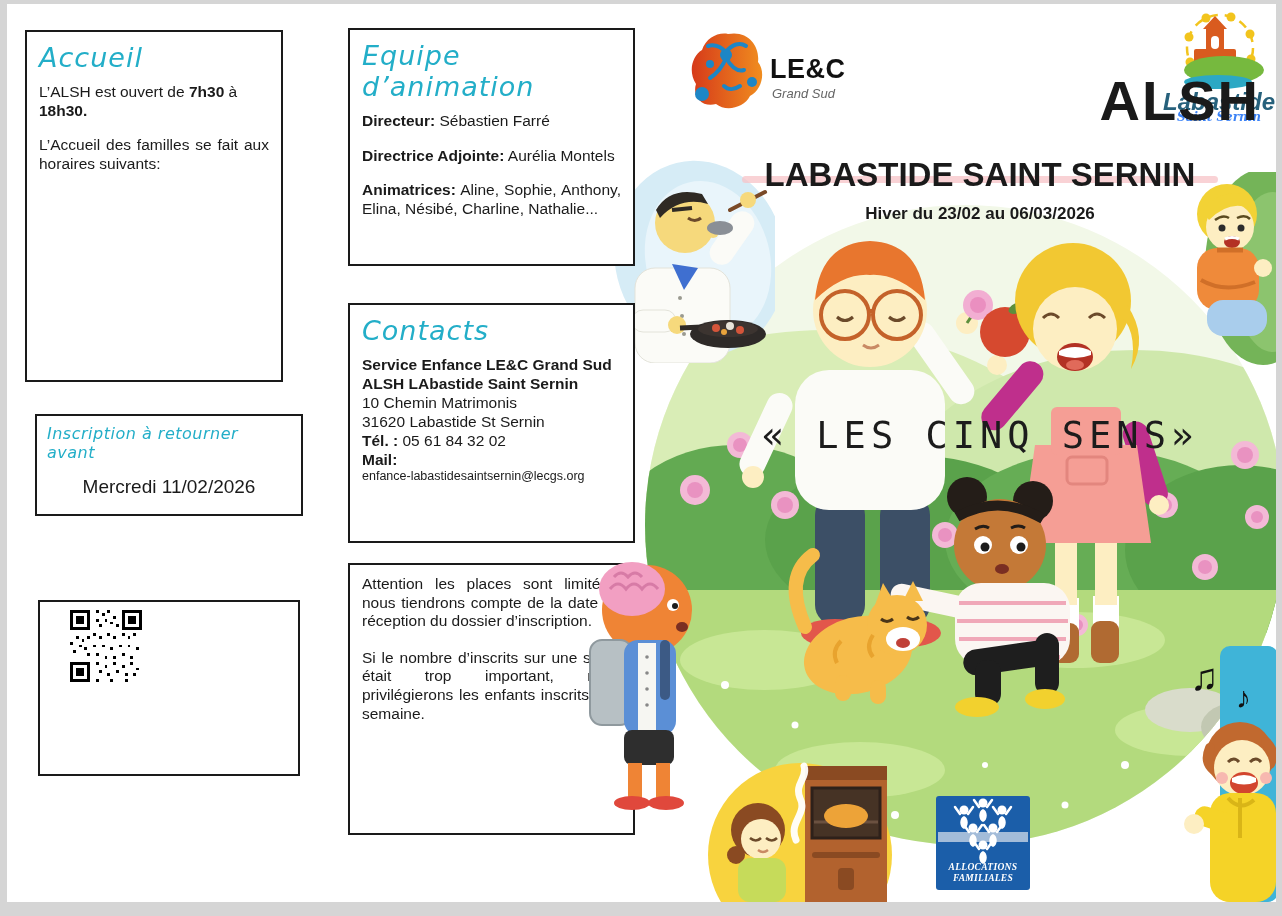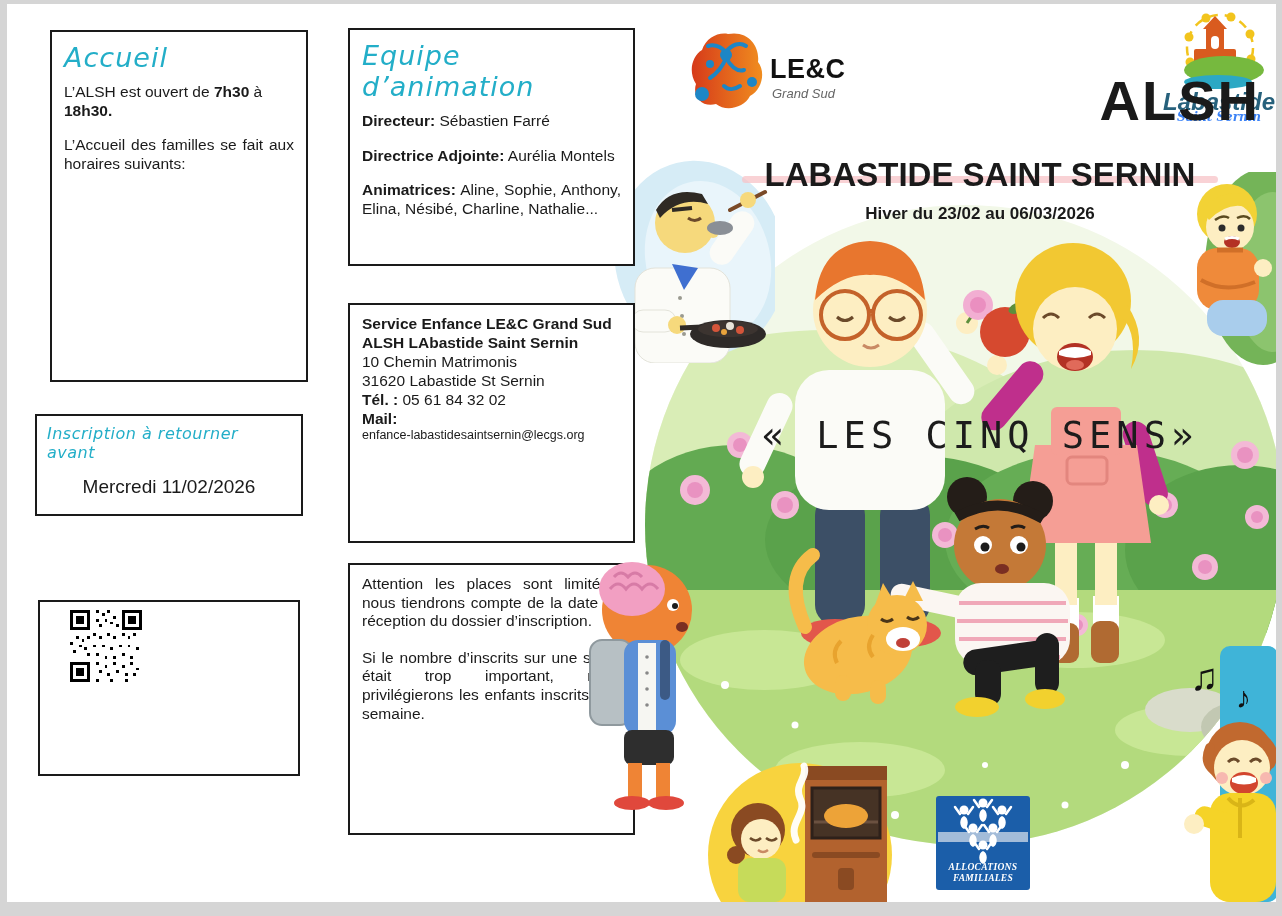--- a/index.html
+++ b/index.html
@@ -24,21 +24,21 @@
     font-weight:normal;margin:0 0 10px 0;
     letter-spacing:1px;
   }
   h2.hand{font-size:27px;}
   .body-txt{font-size:15.5px;line-height:1.2;margin:0 0 16px 0;}
   .just{text-align:justify;hyphens:auto;-webkit-hyphens:auto;}
   .sched{font-size:15.5px;line-height:1.32;}
   b{font-weight:bold;}
 
   
-  #box-accueil{left:50px;top:30px;width:258px;height:352px;}
+  #box-accueil{left:25px;top:30px;width:258px;height:352px;}
   
   #box-inscription{left:35px;top:414px;width:268px;height:102px;padding:8px 10px;}
   #box-inscription .hand{font-size:16px;margin-bottom:14px;letter-spacing:.5px;}
   #box-inscription .date{font-size:19px;text-align:center;}
   
   #box-lec{left:38px;top:600px;width:262px;height:176px;padding:8px 10px;}
   #box-lec .title{font-family:"Liberation Sans",sans-serif;font-style:normal;font-weight:bold;font-size:22px;color:var(--accent,#23aec8);text-align:center;margin:2px 0 14px 0;}
   .lec-row{display:flex;gap:12px;align-items:flex-start;padding-left:20px;}
   .lec-lines{font-size:13px;line-height:1.25;}
   .lec-lines .gap{height:9px;}
@@ -124,20 +124,21 @@
   </section>
 
   <section class="box" id="box-equipe">
     <h2 class="hand">Equipe d’animation</h2>
     <p class="body-txt"><b>Directeur:</b><span> Sébastien Farré</span></p>
     <p class="body-txt"><b>Directrice Adjointe:</b><span> Aurélia Montels</span></p>
     <p class="body-txt just"><b>Animatrices:</b><span> Aline, Sophie, Anthony, Elina, Nésibé, Charline, Nathalie...</span></p>
   </section>
 
   <section class="box" id="box-contacts">
+    <h2 class="hand">Contacts</h2>
     <div class="c-line"><b>Service Enfance LE&amp;C Grand Sud</b></div>
     <div class="c-line"><b>ALSH LAbastide Saint Sernin</b></div>
     <div class="c-line">10 Chemin Matrimonis</div>
     <div class="c-line">31620 Labastide St Sernin</div>
     <div class="c-line"><b>Tél. :</b><span> 05 61 84 32 02</span></div>
     <div class="c-line"><b>Mail:</b></div>
     <div class="c-line mail-val">enfance-labastidesaintsernin@lecgs.org</div>
   </section>
 
   <section class="box" id="box-infos">

